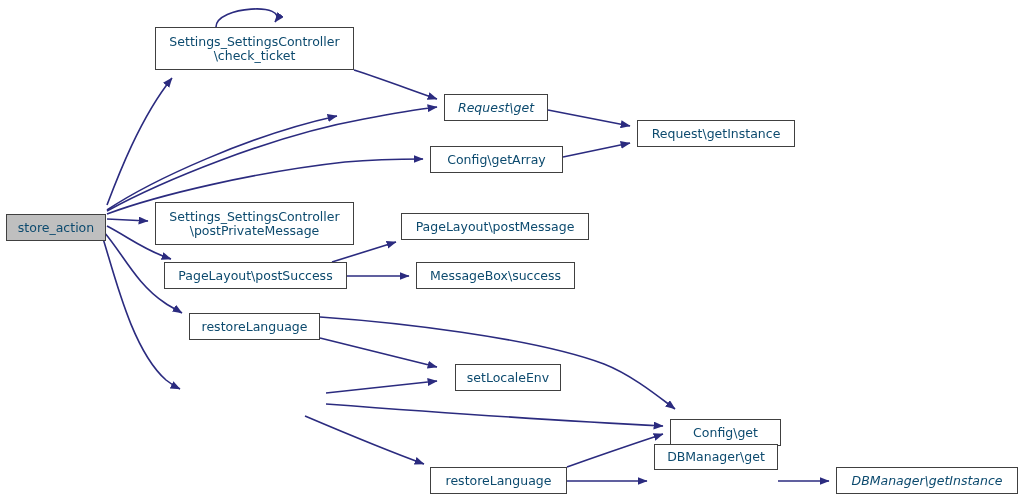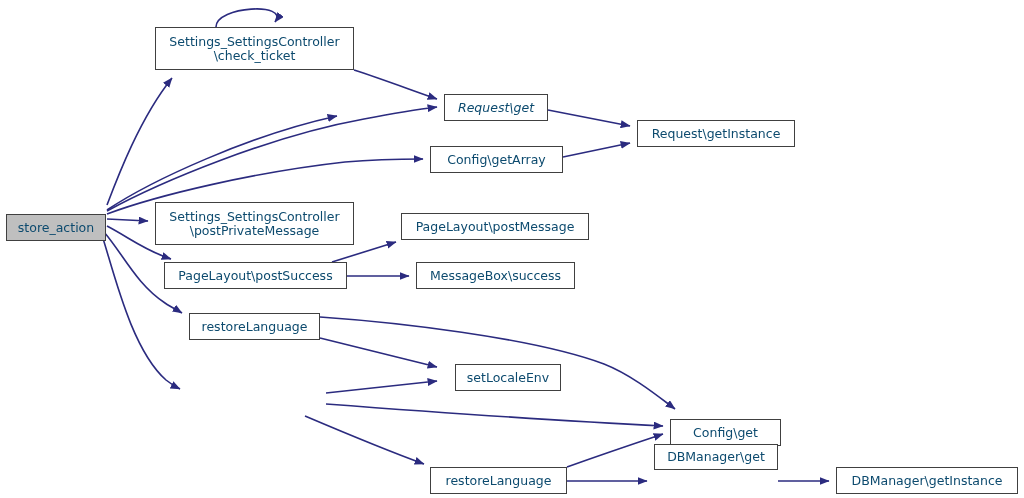--- a/index.html
+++ b/index.html
@@ -124,15 +124,15 @@
 
   <div class="node" style="left:443px; top:364px; width:106px; height:27px;margin-left:12px;">setLocaleEnv</div>
 
 
   <div class="node" style="left:670px; top:419px; width:111px; height:27px;">Config\get</div>
 
   <div class="node" style="left:430px; top:467px; width:137px; height:27px;">restoreLanguage</div>
 
   <div class="node" style="left:654px; top:444px; width:124px; height:26px;">DBManager\get</div>
 
-  <div class="node" style="left:836px; top:467px; width:182px; height:27px;">DBManager\getInstance</div>
+  <div class="node" style="left:836px; top:467px; width:182px; height:27px;font-style:italic;">DBManager\getInstance</div>
 
 </div>
 
 </body></html>

